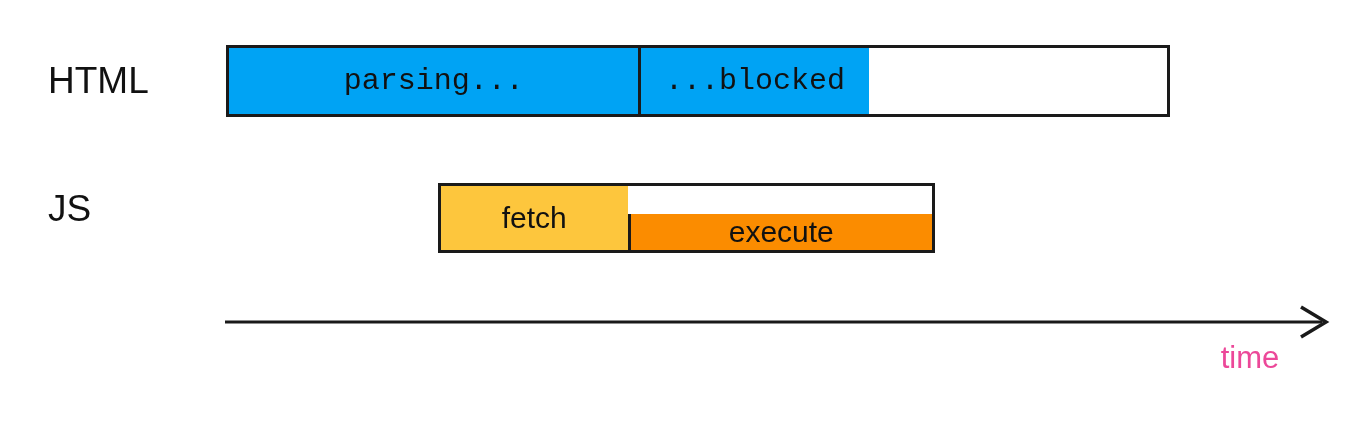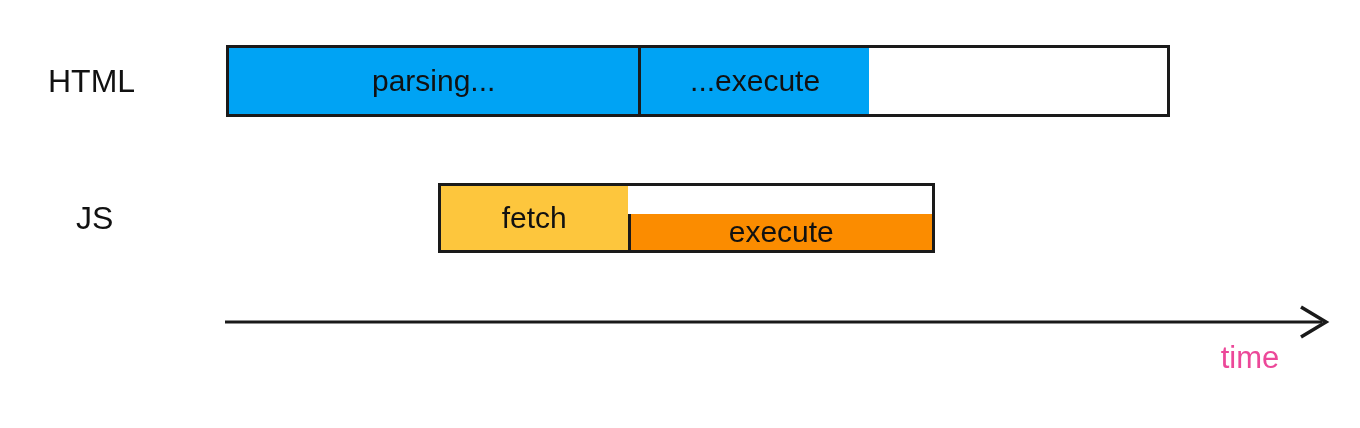--- a/index.html
+++ b/index.html
@@ -8,37 +8,37 @@
     width: 1360px;
     height: 428px;
     background: #ffffff;
     font-family: "Liberation Sans", "DejaVu Sans", sans-serif;
     color: #111111;
     overflow: hidden;
   }
   .row-label {
     position: absolute;
     left: 48px;
-    font-size: 32px;
+    font-size: 37px;
     font-weight: 400;
     color: #111111;
     display: flex;
     align-items: center;
   }
   .label-html { top: 45px; height: 72px; }
-  .label-js   { top: 183px; height: 70px; margin-left: 28px; }
+  .label-js   { top: 174px; height: 70px; }
 
   .bar {
     position: absolute;
     box-sizing: border-box;
     border: 3px solid #1a1a1a;
     display: flex;
     align-items: stretch;
   }
-  .bar-html { left: 226px; top: 45px;  width: 944px; height: 72px; }
+  .bar-html { left: 226px; top: 45px;  width: 944px; height: 72px; font-family: Liberation Mono, monospace; }
   .bar-js   { left: 438px; top: 183px; width: 497px; height: 70px; }
 
   .seg {
     box-sizing: border-box;
     display: flex;
     align-items: center;
     justify-content: center;
     overflow: hidden;
   }
   .seg + .seg { border-left: 3px solid #1a1a1a; }
@@ -78,21 +78,21 @@
 
 <div class="canvas">
 
   <div class="row-label label-html">HTML</div>
 
   <div class="bar bar-html">
     <div class="seg seg-parsing-before" style="background: rgb(0, 163, 244);">
       <span class="seg-label">parsing...</span>
     </div>
     <div class="seg seg-parsing-after" style="background: rgb(0, 163, 244);">
-      <span class="seg-label">...execute</span>
+      <span class="seg-label">...blocked</span>
     </div>
   </div>
 
   <div class="row-label label-js">JS</div>
 
   <div class="bar bar-js">
     <div class="seg seg-fetch" style="background: rgb(253, 198, 61);">
       <span class="seg-label">fetch</span>
     </div>
     <div class="seg seg-execute" style="background: rgb(251, 140, 0);">

